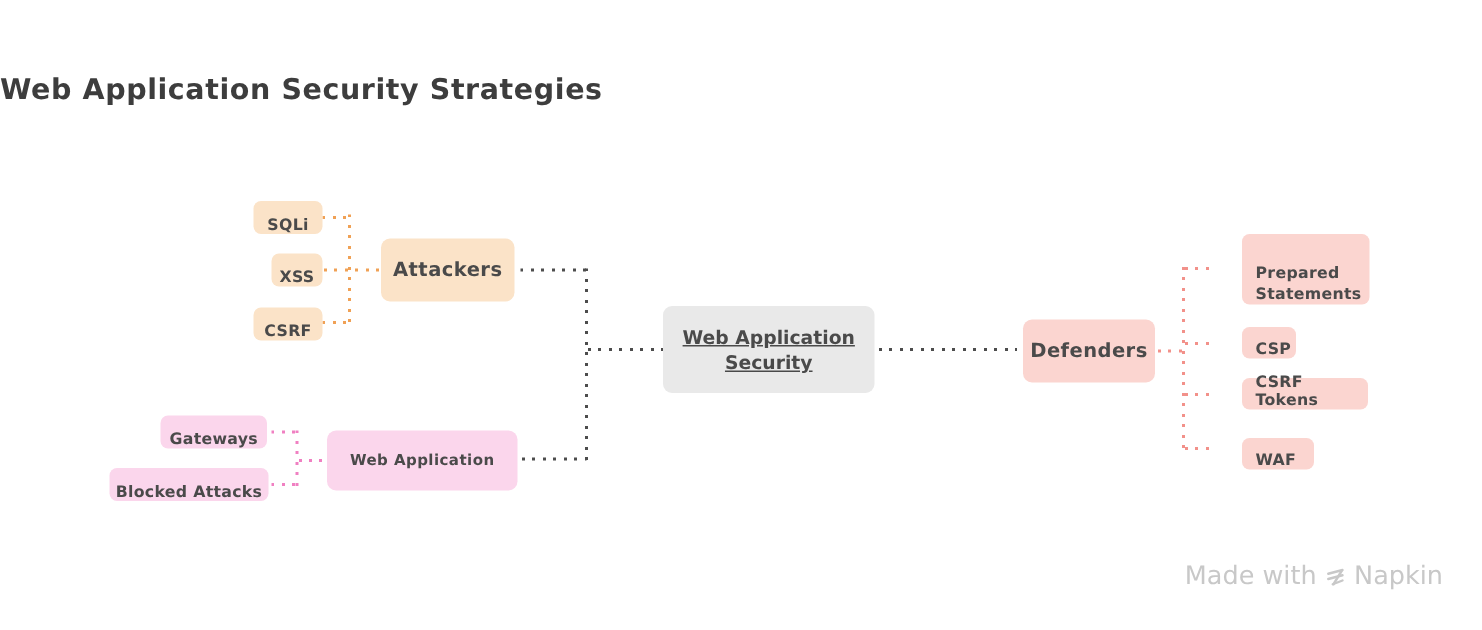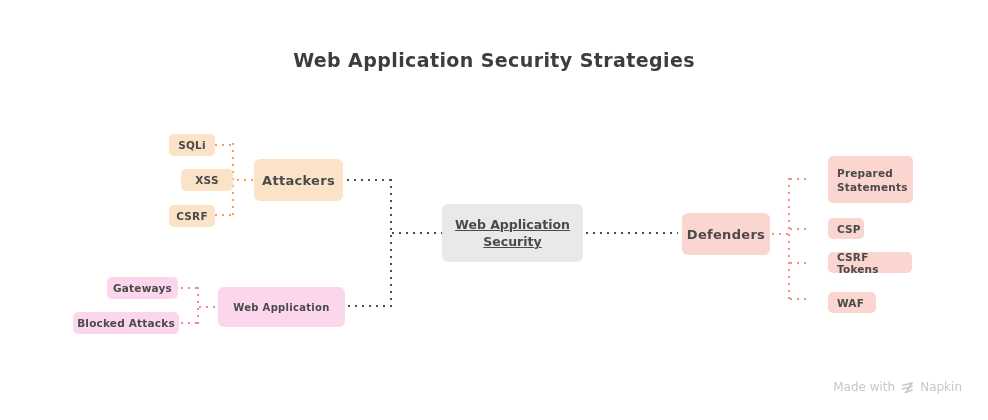--- a/index.html
+++ b/index.html
@@ -2,67 +2,67 @@
 <html style="--attack-fill: #fbe3c8; --attack-line: #f0a155; --webapp-fill: #fbd6ec; --webapp-line: #f080c2; --defense-fill: #fbd5d0; --defense-line: #f2918a; --center-fill: #e9e9e9; --flow-line: #4d4d4d; --text: #4a4a4a;"><head>
 <meta charset="utf-8">
 <style>
   html,body { margin:0; padding:0; background:#ffffff; }
   .canvas {
     position:relative; width:988px; height:420px; background:#ffffff;
     font-family:"DejaVu Sans","Liberation Sans",sans-serif; overflow:hidden;
     color:var(--text,#4a4a4a);
   }
   .title {
-    position:absolute; top:49px; left:0; width:988px; text-align:center;
+    position:absolute; top:49px; left:0; width:988px; 
     font-size:19px; font-weight:bold; letter-spacing:0.4px; color:#3d3d3d;
   }
   .node {
     position:absolute; box-sizing:border-box; border-radius:6px;
     display:flex; align-items:center; justify-content:center;
     font-weight:bold; text-align:center; color:var(--text,#4a4a4a);
   }
-  .sm  { font-size:10.5px; letter-spacing:0.2px; border-radius:5px; }
+  .sm  { font-size:10.5px; letter-spacing:0.2px; border-radius:5px;align-items:flex-end; }
   .md  { font-size:13px;  letter-spacing:0.3px; }
   .peach  { background:var(--attack-fill,#fbe3c8); }
   .pink   { background:var(--webapp-fill,#fbd6ec); }
   .salmon { background:var(--defense-fill,#fbd5d0); }
   .graybx { background:var(--center-fill,#e9e9e9); }
   .leftal { justify-content:flex-start; text-align:left; padding-left:9px;margin-left:20px; }
   .center-node { line-height:17px; font-size:12.5px; padding:0 8px;text-decoration:underline; }
   .hline {
     position:absolute; height:2px;
     background-image:repeating-linear-gradient(to right, var(--c) 0 2px, transparent 2px 7px);
   }
   .vline {
     position:absolute; width:2px;
     background-image:repeating-linear-gradient(to bottom, var(--c) 0 2px, transparent 2px 7px);
   }
   .footer {
     position:absolute; right:26px; bottom:26px;
     display:flex; align-items:center; gap:6px;
-    color:#c8c8c8; font-size:12px;
+    color:#c8c8c8; font-size:17px;
   }
   .footer svg { display:block; }
 </style>
 </head>
 <body>
 
 <div class="canvas">
 
   <div class="title">Web Application Security Strategies</div>
 
   <div class="vline" style="--c:var(--attack-line); left:232px; top:143px; height:75px;"></div>
   <div class="hline" style="--c:var(--attack-line); left:215px; top:144px; width:18px;"></div>
   <div class="hline" style="--c:var(--attack-line); left:216px; top:179px; width:38px;"></div>
   <div class="hline" style="--c:var(--attack-line); left:215px; top:214px; width:18px;"></div>
 
   <div class="node sm peach" style="left:169px; top:134px; width:46px; height:22px;">
       <span>SQLi</span>
     </div>
-  <div class="node sm peach" style="left:181px; top:169px; width:52px; height:22px;">
+  <div class="node sm peach" style="left:181px; top:169px; width:34px; height:22px;">
       <span>XSS</span>
     </div>
   <div class="node sm peach" style="left:169px; top:205px; width:46px; height:22px;">
       <span>CSRF</span>
     </div>
   <div class="node md peach" style="left:254px; top:159px; width:89px; height:42px;">
       <span>Attackers</span>
     </div>
 
   <div class="vline" style="--c:var(--webapp-line); left:197px; top:287px; height:37px;"></div>

